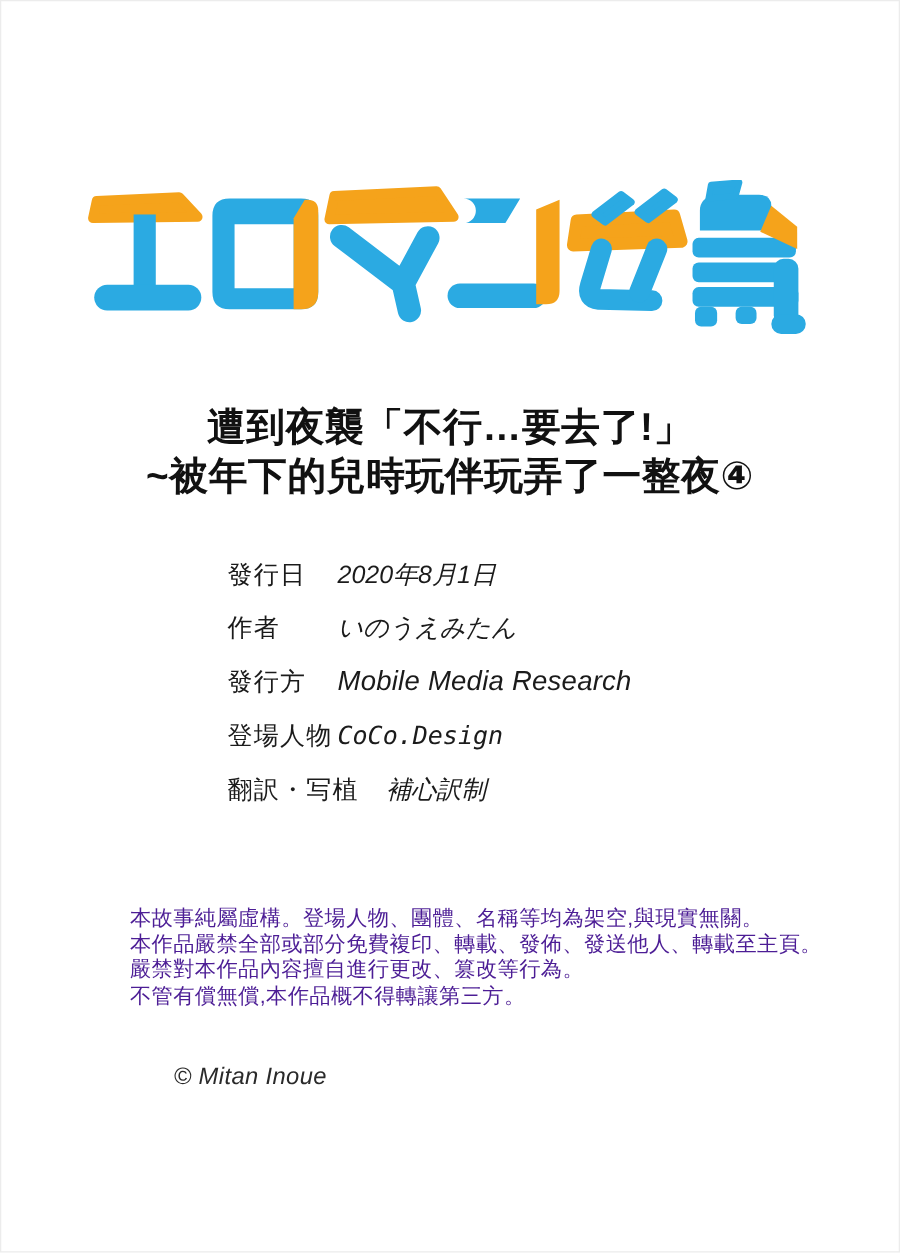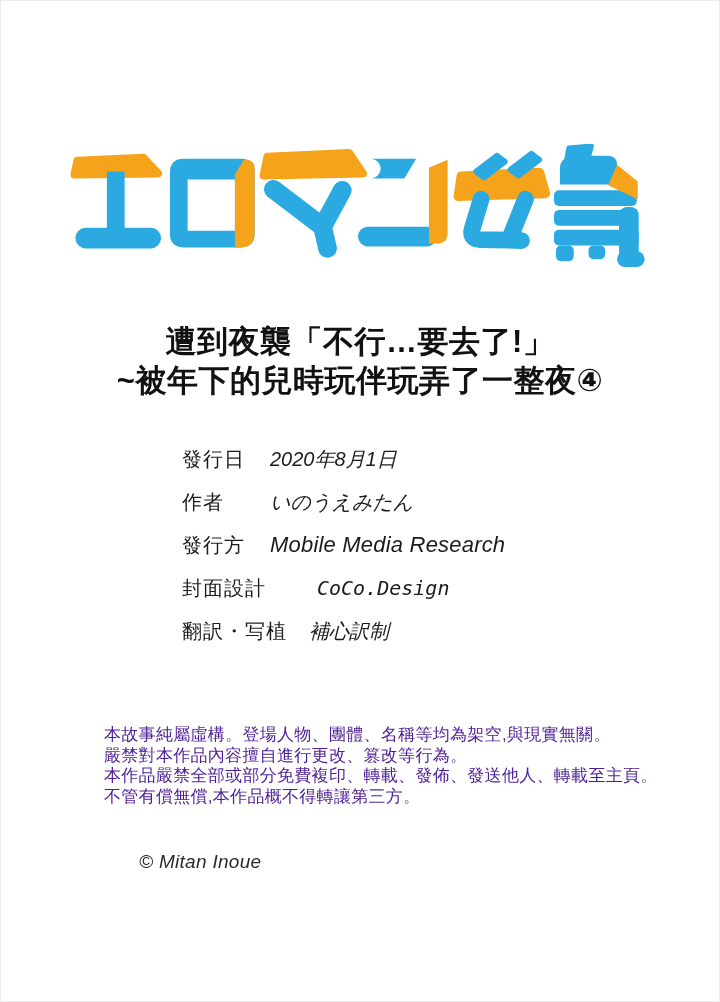--- a/index.html
+++ b/index.html
@@ -58,21 +58,20 @@
   .credit-label {
     min-width: 88px;
     letter-spacing: 1px;
     white-space: nowrap;
   }
   .credit-value { white-space: nowrap; font-style: italic; }
   .credit-value.latin { font-size: 22px; letter-spacing: 0.2px; text-align: center; }
   .credit-value.mono {
     font-family: "DejaVu Sans Mono", "Liberation Mono", monospace;
     font-size: 20px;
-    margin-left: 47px;
   }
   .credit-value.indent-sm { margin-left: 22px; }
   
   .disclaimer {
     position: absolute;
     left: 104px;
     top: 725px;
     width: 560px;
     font-size: 17px;
     line-height: 20.5px;
@@ -156,31 +155,31 @@
     </div>
     <div class="credit-row">
       <span class="credit-label">作者</span>
       <span class="credit-value">いのうえみたん</span>
     </div>
     <div class="credit-row">
       <span class="credit-label">發行方</span>
       <span class="credit-value latin">Mobile Media Research</span>
     </div>
     <div class="credit-row">
-      <span class="credit-label">封面設計</span>
+      <span class="credit-label">登場人物</span>
       <span class="credit-value mono">CoCo.Design</span>
     </div>
     <div class="credit-row">
       <span class="credit-label">翻訳・写植</span>
       <span class="credit-value indent-sm">補心訳制</span>
     </div>
   </div>
 
   <div class="disclaimer">
     <div>本故事純屬虛構。登場人物、團體、名稱等均為架空,與現實無關。</div>
+    <div>本作品嚴禁全部或部分免費複印、轉載、發佈、發送他人、轉載至主頁。</div>
     <div>嚴禁對本作品內容擅自進行更改、篡改等行為。</div>
-    <div>本作品嚴禁全部或部分免費複印、轉載、發佈、發送他人、轉載至主頁。</div>
     <div>不管有償無償,本作品概不得轉讓第三方。</div>
   </div>
 
   <div class="copyright">© Mitan Inoue</div>
 
 </div>
 
 </body></html>

